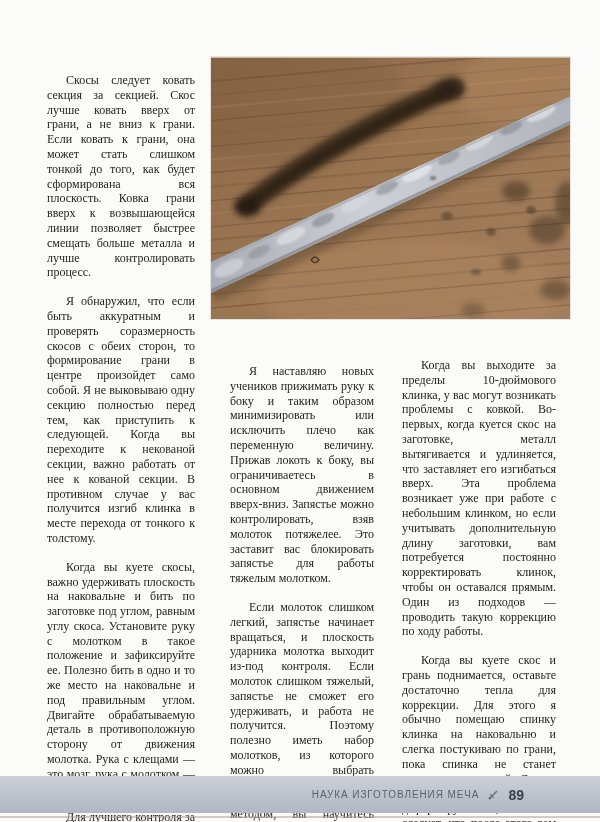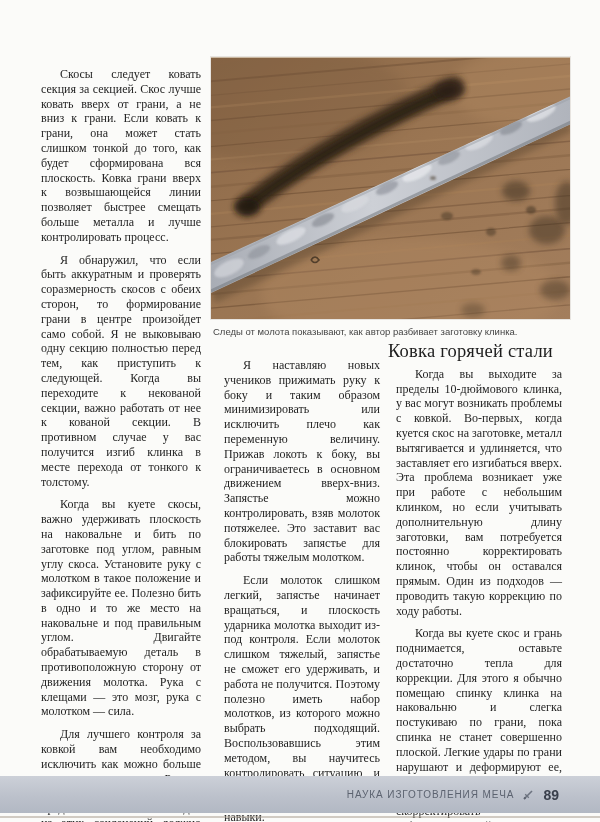--- a/index.html
+++ b/index.html
@@ -1,32 +1,32 @@
 <!DOCTYPE html>
 <html><head>
 <meta charset="utf-8">
 <style>
   html,body{margin:0;padding:0;background:#e8e8e8;}
   .page{position:relative;width:600px;height:822px;background:#fbfbf9;overflow:hidden;
         font-family:"Liberation Serif",serif;color:#242424;margin:0 auto;}
   .col{position:absolute;text-align:justify;font-size:12px;line-height:14.8px;}
-  .col p{margin:8px;text-indent:19px;}
+  .col p{margin:14px;text-indent:19px;}
   .col-left{left:33px;top:59px;width:176px;}
   .col-mid{left:216px;top:350px;width:172px;}
   .col-right{left:388px;top:344px;width:182px;}
   .section-heading{font-size:18.5px;font-weight:normal;margin:0 0 7px 0;text-align:left;
         text-indent:0;letter-spacing:.2px;color:#1d1d1d;}
   .photo{position:absolute;left:211px;top:57px;width:359px;height:261px;
         border-top:1px solid #cbb9a2;box-shadow:0 0 0 1px rgba(120,100,80,.15);}
   .photo svg{display:block;}
   .caption{position:absolute;left:213px;top:326px;width:356px;
         font-family:"Liberation Sans",sans-serif;font-size:9.5px;color:#454545;}
   .footer{position:absolute;left:0;top:776px;width:600px;height:37px;box-sizing:border-box;
         background:linear-gradient(180deg,#ccd0d8 0%,#bcc1cb 55%,#b2b8c3 100%);
-        display:flex;align-items:center;justify-content:flex-end;padding-right:41px;
+        display:flex;align-items:center;justify-content:flex-end;padding-right:76px;
         font-family:"Liberation Sans",sans-serif;}
   .footer-title{font-size:10px;letter-spacing:.9px;color:#5c6370;}
   .footer-icon{margin-left:9px;opacity:.8;display:inline-flex;}
   .footer-num{font-size:14px;font-weight:bold;color:#3a404c;margin-left:9px;}
   .scan-line{position:absolute;left:0;top:816px;width:600px;height:2px;
         background:#a79c8e;opacity:.5;}
 </style>
 </head>
 <body>
 
@@ -138,29 +138,27 @@
           <ellipse cx="280" cy="174" rx="5" ry="4" opacity=".45" filter="url(#blur1)"></ellipse>
           <ellipse cx="320" cy="152" rx="5" ry="4" opacity=".5" filter="url(#blur1)"></ellipse>
           <ellipse cx="265" cy="214" rx="5" ry="3" opacity=".4" filter="url(#blur1)"></ellipse>
           <ellipse cx="222" cy="120" rx="3" ry="2" opacity=".5" filter="url(#blur1)"></ellipse>
           <path d="M100,202 q4,-6 8,0 q-4,5 -8,0" fill="none" stroke="#2e2318" stroke-width="1.6" opacity=".7"></path>
         </g>
       </g>
     </svg>
   </div>
 
-  <div class="caption">Следы от молота показывают, как автор разбивает заготовку клинка.</div>
 
   <div class="col col-mid">
     <p>Я наставляю новых учеников прижимать руку к боку и таким образом минимизировать или исключить плечо как переменную величину. Прижав локоть к боку, вы ограничиваетесь в основном движением вверх-вниз. Запястье можно контролировать, взяв молоток потяжелее. Это заставит вас блокировать запястье для работы тяжелым молотком.</p>
     <p>Если молоток слишком легкий, запястье начинает вращаться, и плоскость ударника молотка выходит из-под контроля. Если молоток слишком тяжелый, запястье не сможет его удерживать, и работа не получится. Поэтому полезно иметь набор молотков, из которого можно выбрать подходящий. Воспользовавшись этим методом, вы научитесь контролировать ситуацию, и вам будет на что опереться, когда вы отточите свои навыки.</p>
   </div>
 
   <div class="col col-right">
-    <h2 class="section-heading">Ковка горячей стали</h2>
     <p>Когда вы выходите за пределы 10-дюймового клинка, у вас могут возникать проблемы с ковкой. Во-первых, когда куется скос на заготовке, металл вытягивается и удлиняется, что заставляет его изгибаться вверх. Эта проблема возникает уже при работе с небольшим клинком, но если учитывать дополнительную длину заготовки, вам потребуется постоянно корректировать клинок, чтобы он оставался прямым. Один из подходов — проводить такую коррекцию по ходу работы.</p>
     <p>Когда вы куете скос и грань поднимается, оставьте достаточно тепла для коррекции. Для этого я обычно помещаю спинку клинка на наковальню и слегка постукиваю по грани, пока спинка не станет совершенно плоской. Легкие удары по грани нарушают и деформируют ее, из чего следует, что после этого вам потребуется снова скорректировать деформированный участок грани.</p>
   </div>
 
   <div class="footer">
     <span class="footer-title">НАУКА ИЗГОТОВЛЕНИЯ МЕЧА</span>
     <span class="footer-icon">
       <svg width="11" height="11" viewBox="0 0 11 11">
         <line x1="1.5" y1="9.5" x2="9" y2="2" stroke="#59606d" stroke-width="1.6"></line>
         <line x1="2.2" y1="5.2" x2="5.8" y2="8.8" stroke="#59606d" stroke-width="1.3"></line>

